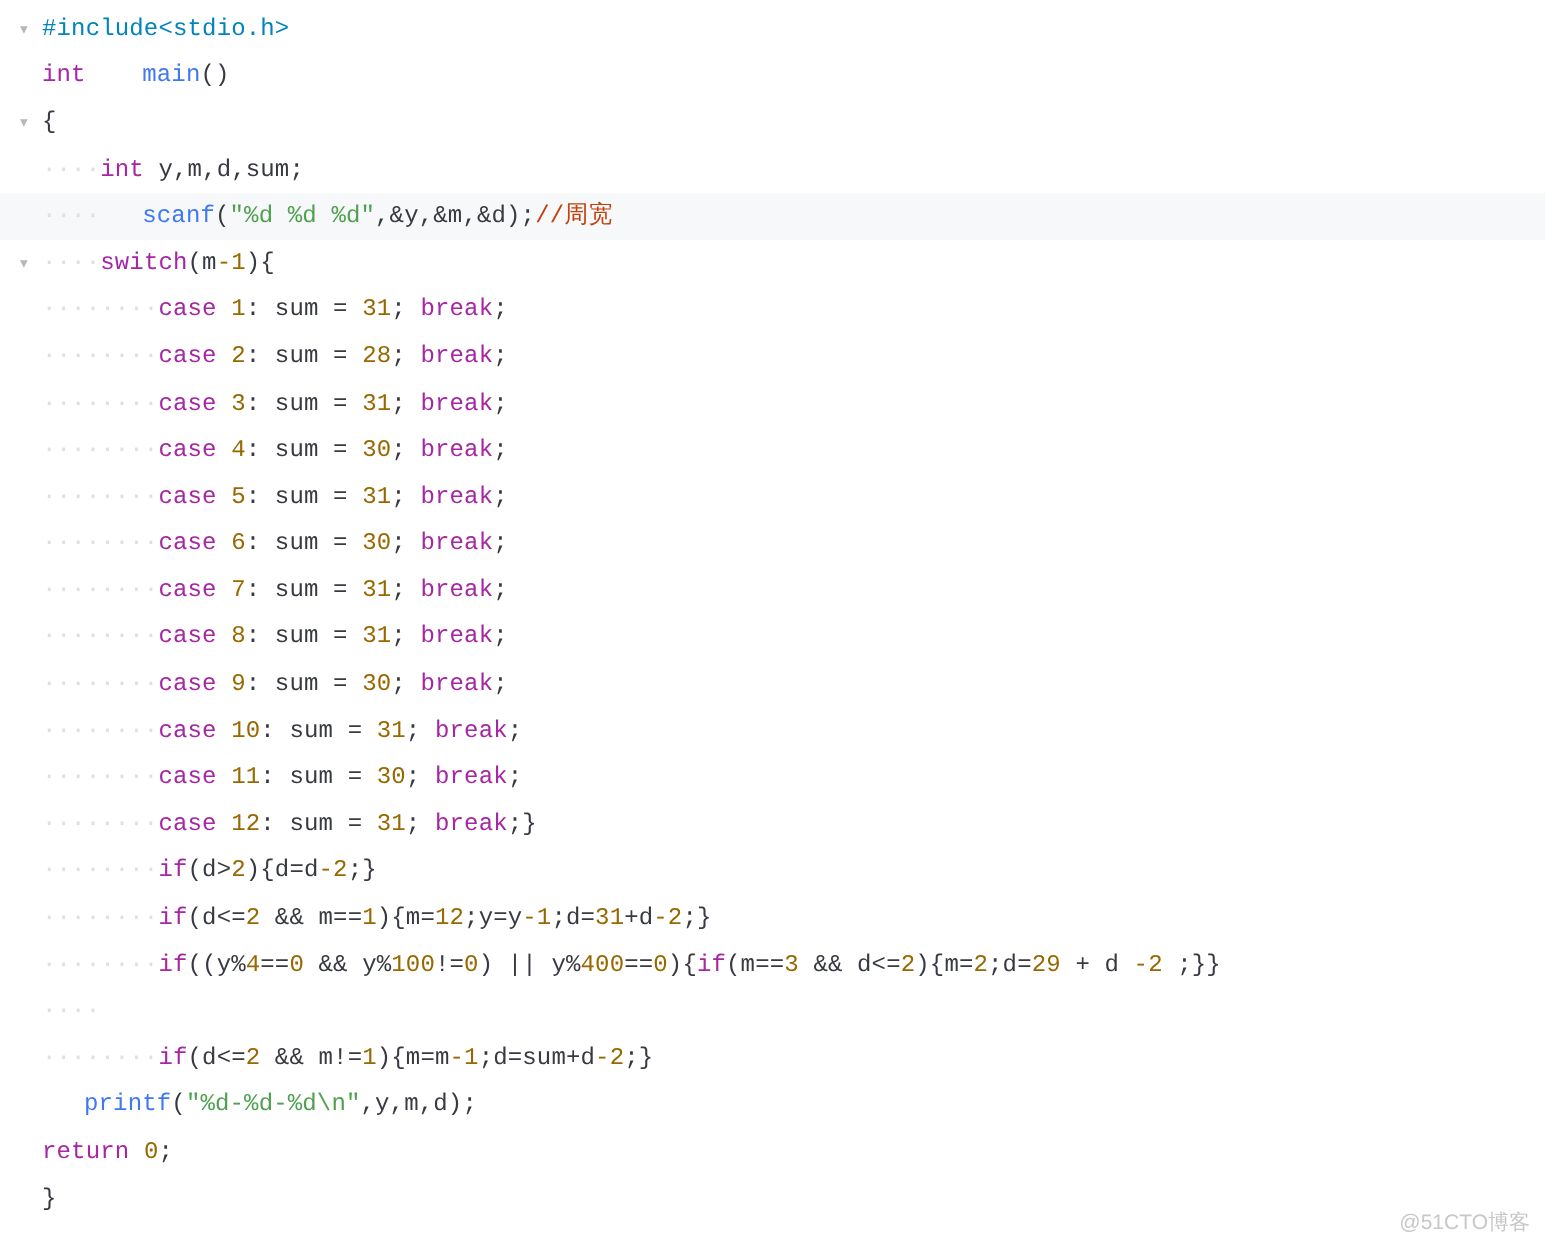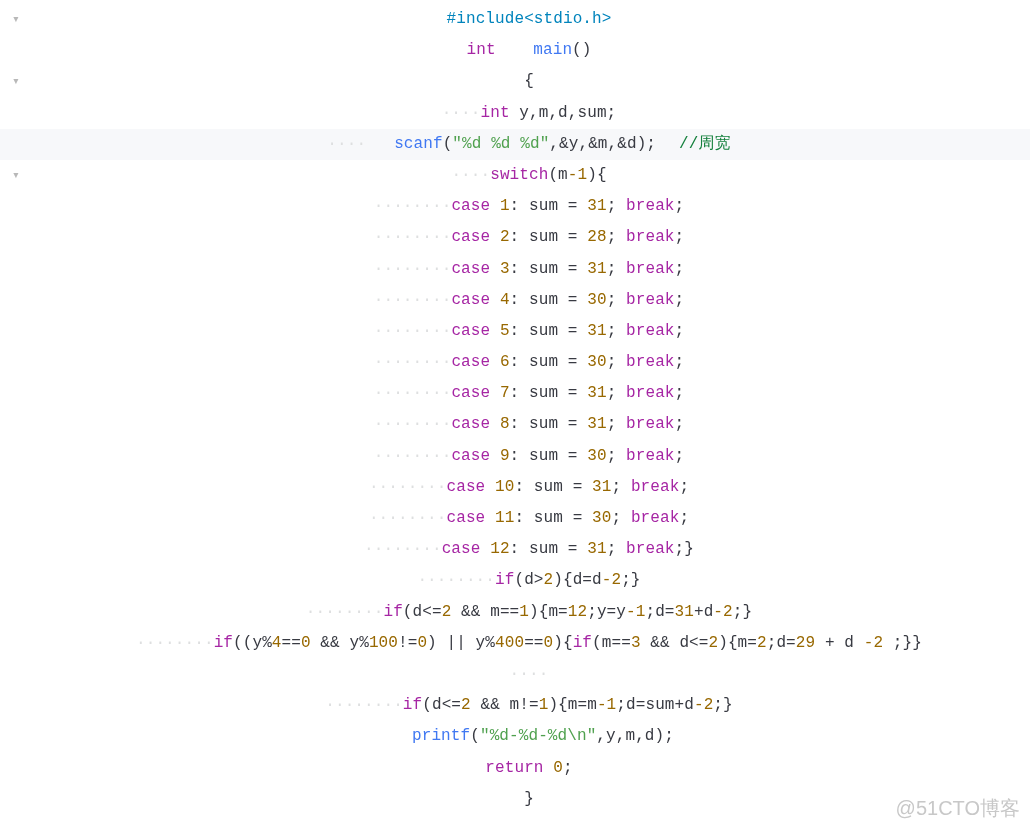--- a/index.html
+++ b/index.html
@@ -30,39 +30,38 @@
     width:24px;
     flex:none;
     color:#b8b8b8;
     text-align:center;
     font-size:13px;
     line-height:31px;
     user-select:none;
   }
   .content {
     flex:1;
-    text-align:center;
   }
   .hl {
     background:#f7f8fa;
   }
   .c-preproc   { color:#0184bc; }
   .c-func      { color:#4078f2;padding-left:28px; }
   .c-keyword   { color:#a626a4;font-family:Liberation Mono, monospace; }
   .c-string    { color:#50a14f; }
   .c-num       { color:#986801; }
   .c-op        { color:#383a42; }
-  .c-comment   { color:#15803d;margin-left:23px; }
+  .c-comment   { color:#c2410c; }
   .c-ws        { color:#dedfe0; }
   .watermark {
     position:absolute;
     right:10px;
     bottom:8px;
     color:#c8c8c8;
-    font-size:20px;
+    font-size:14px;
     font-family: sans-serif;
   }
 </style>
 </head>
 <body>
 
 <div class="code" id="code-block"><div class="line"><div class="gutter">▾</div><div class="content"><span class="c-preproc">#include&lt;stdio.h&gt;</span></div></div><div class="line"><div class="gutter"></div><div class="content"><span class="c-keyword">int </span><span class="c-func">main</span><span class="c-op">()</span></div></div><div class="line"><div class="gutter">▾</div><div class="content"><span class="c-op">{</span></div></div><div class="line"><div class="gutter"></div><div class="content"><span class="c-ws">····</span><span class="c-keyword">int </span><span class="c-op">y,m,d,sum;</span></div></div><div class="line hl"><div class="gutter"></div><div class="content"><span class="c-ws">····</span><span class="c-func">scanf</span><span class="c-op">(</span><span class="c-string">"%d %d %d"</span><span class="c-op">,&amp;y,&amp;m,&amp;d);</span><span class="c-comment">//周宽</span></div></div><div class="line"><div class="gutter">▾</div><div class="content"><span class="c-ws">····</span><span class="c-keyword">switch</span><span class="c-op">(m</span><span class="c-num">-1</span><span class="c-op">){</span></div></div><div class="line"><div class="gutter"></div><div class="content"><span class="c-ws">········</span><span class="c-keyword">case </span><span class="c-num">1</span><span class="c-op">: sum = </span><span class="c-num">31</span><span class="c-op">; </span><span class="c-keyword">break</span><span class="c-op">;</span></div></div><div class="line"><div class="gutter"></div><div class="content"><span class="c-ws">········</span><span class="c-keyword">case </span><span class="c-num">2</span><span class="c-op">: sum = </span><span class="c-num">28</span><span class="c-op">; </span><span class="c-keyword">break</span><span class="c-op">;</span></div></div><div class="line"><div class="gutter"></div><div class="content"><span class="c-ws">········</span><span class="c-keyword">case </span><span class="c-num">3</span><span class="c-op">: sum = </span><span class="c-num">31</span><span class="c-op">; </span><span class="c-keyword">break</span><span class="c-op">;</span></div></div><div class="line"><div class="gutter"></div><div class="content"><span class="c-ws">········</span><span class="c-keyword">case </span><span class="c-num">4</span><span class="c-op">: sum = </span><span class="c-num">30</span><span class="c-op">; </span><span class="c-keyword">break</span><span class="c-op">;</span></div></div><div class="line"><div class="gutter"></div><div class="content"><span class="c-ws">········</span><span class="c-keyword">case </span><span class="c-num">5</span><span class="c-op">: sum = </span><span class="c-num">31</span><span class="c-op">; </span><span class="c-keyword">break</span><span class="c-op">;</span></div></div><div class="line"><div class="gutter"></div><div class="content"><span class="c-ws">········</span><span class="c-keyword">case </span><span class="c-num">6</span><span class="c-op">: sum = </span><span class="c-num">30</span><span class="c-op">; </span><span class="c-keyword">break</span><span class="c-op">;</span></div></div><div class="line"><div class="gutter"></div><div class="content"><span class="c-ws">········</span><span class="c-keyword">case </span><span class="c-num">7</span><span class="c-op">: sum = </span><span class="c-num">31</span><span class="c-op">; </span><span class="c-keyword">break</span><span class="c-op">;</span></div></div><div class="line"><div class="gutter"></div><div class="content"><span class="c-ws">········</span><span class="c-keyword">case </span><span class="c-num">8</span><span class="c-op">: sum = </span><span class="c-num">31</span><span class="c-op">; </span><span class="c-keyword">break</span><span class="c-op">;</span></div></div><div class="line"><div class="gutter"></div><div class="content"><span class="c-ws">········</span><span class="c-keyword">case </span><span class="c-num">9</span><span class="c-op">: sum = </span><span class="c-num">30</span><span class="c-op">; </span><span class="c-keyword">break</span><span class="c-op">;</span></div></div><div class="line"><div class="gutter"></div><div class="content"><span class="c-ws">········</span><span class="c-keyword">case </span><span class="c-num">10</span><span class="c-op">: sum = </span><span class="c-num">31</span><span class="c-op">; </span><span class="c-keyword">break</span><span class="c-op">;</span></div></div><div class="line"><div class="gutter"></div><div class="content"><span class="c-ws">········</span><span class="c-keyword">case </span><span class="c-num">11</span><span class="c-op">: sum = </span><span class="c-num">30</span><span class="c-op">; </span><span class="c-keyword">break</span><span class="c-op">;</span></div></div><div class="line"><div class="gutter"></div><div class="content"><span class="c-ws">········</span><span class="c-keyword">case </span><span class="c-num">12</span><span class="c-op">: sum = </span><span class="c-num">31</span><span class="c-op">; </span><span class="c-keyword">break</span><span class="c-op">;}</span></div></div><div class="line"><div class="gutter"></div><div class="content"><span class="c-ws">········</span><span class="c-keyword">if</span><span class="c-op">(d&gt;</span><span class="c-num">2</span><span class="c-op">){d=d</span><span class="c-num">-2</span><span class="c-op">;}</span></div></div><div class="line"><div class="gutter"></div><div class="content"><span class="c-ws">········</span><span class="c-keyword">if</span><span class="c-op">(d&lt;=</span><span class="c-num">2</span><span class="c-op"> &amp;&amp; m==</span><span class="c-num">1</span><span class="c-op">){m=</span><span class="c-num">12</span><span class="c-op">;y=y</span><span class="c-num">-1</span><span class="c-op">;d=</span><span class="c-num">31</span><span class="c-op">+d</span><span class="c-num">-2</span><span class="c-op">;}</span></div></div><div class="line"><div class="gutter"></div><div class="content"><span class="c-ws">········</span><span class="c-keyword">if</span><span class="c-op">((y%</span><span class="c-num">4</span><span class="c-op">==</span><span class="c-num">0</span><span class="c-op"> &amp;&amp; y%</span><span class="c-num">100</span><span class="c-op">!=</span><span class="c-num">0</span><span class="c-op">) || y%</span><span class="c-num">400</span><span class="c-op">==</span><span class="c-num">0</span><span class="c-op">){</span><span class="c-keyword">if</span><span class="c-op">(m==</span><span class="c-num">3</span><span class="c-op"> &amp;&amp; d&lt;=</span><span class="c-num">2</span><span class="c-op">){m=</span><span class="c-num">2</span><span class="c-op">;d=</span><span class="c-num">29</span><span class="c-op"> + d </span><span class="c-num">-2</span><span class="c-op"> ;}}</span></div></div><div class="line"><div class="gutter"></div><div class="content"><span class="c-ws">····</span><span class="c-op"></span></div></div><div class="line"><div class="gutter"></div><div class="content"><span class="c-ws">········</span><span class="c-keyword">if</span><span class="c-op">(d&lt;=</span><span class="c-num">2</span><span class="c-op"> &amp;&amp; m!=</span><span class="c-num">1</span><span class="c-op">){m=m</span><span class="c-num">-1</span><span class="c-op">;d=sum+d</span><span class="c-num">-2</span><span class="c-op">;}</span></div></div><div class="line"><div class="gutter"></div><div class="content"><span class="c-func">printf</span><span class="c-op">(</span><span class="c-string">"%d-%d-%d\n"</span><span class="c-op">,y,m,d);</span></div></div><div class="line"><div class="gutter"></div><div class="content"><span class="c-keyword">return </span><span class="c-num">0</span><span class="c-op">;</span></div></div><div class="line"><div class="gutter"></div><div class="content"><span class="c-op">}</span></div></div></div>
 <div class="watermark">@51CTO博客</div>
 
 </body></html>

